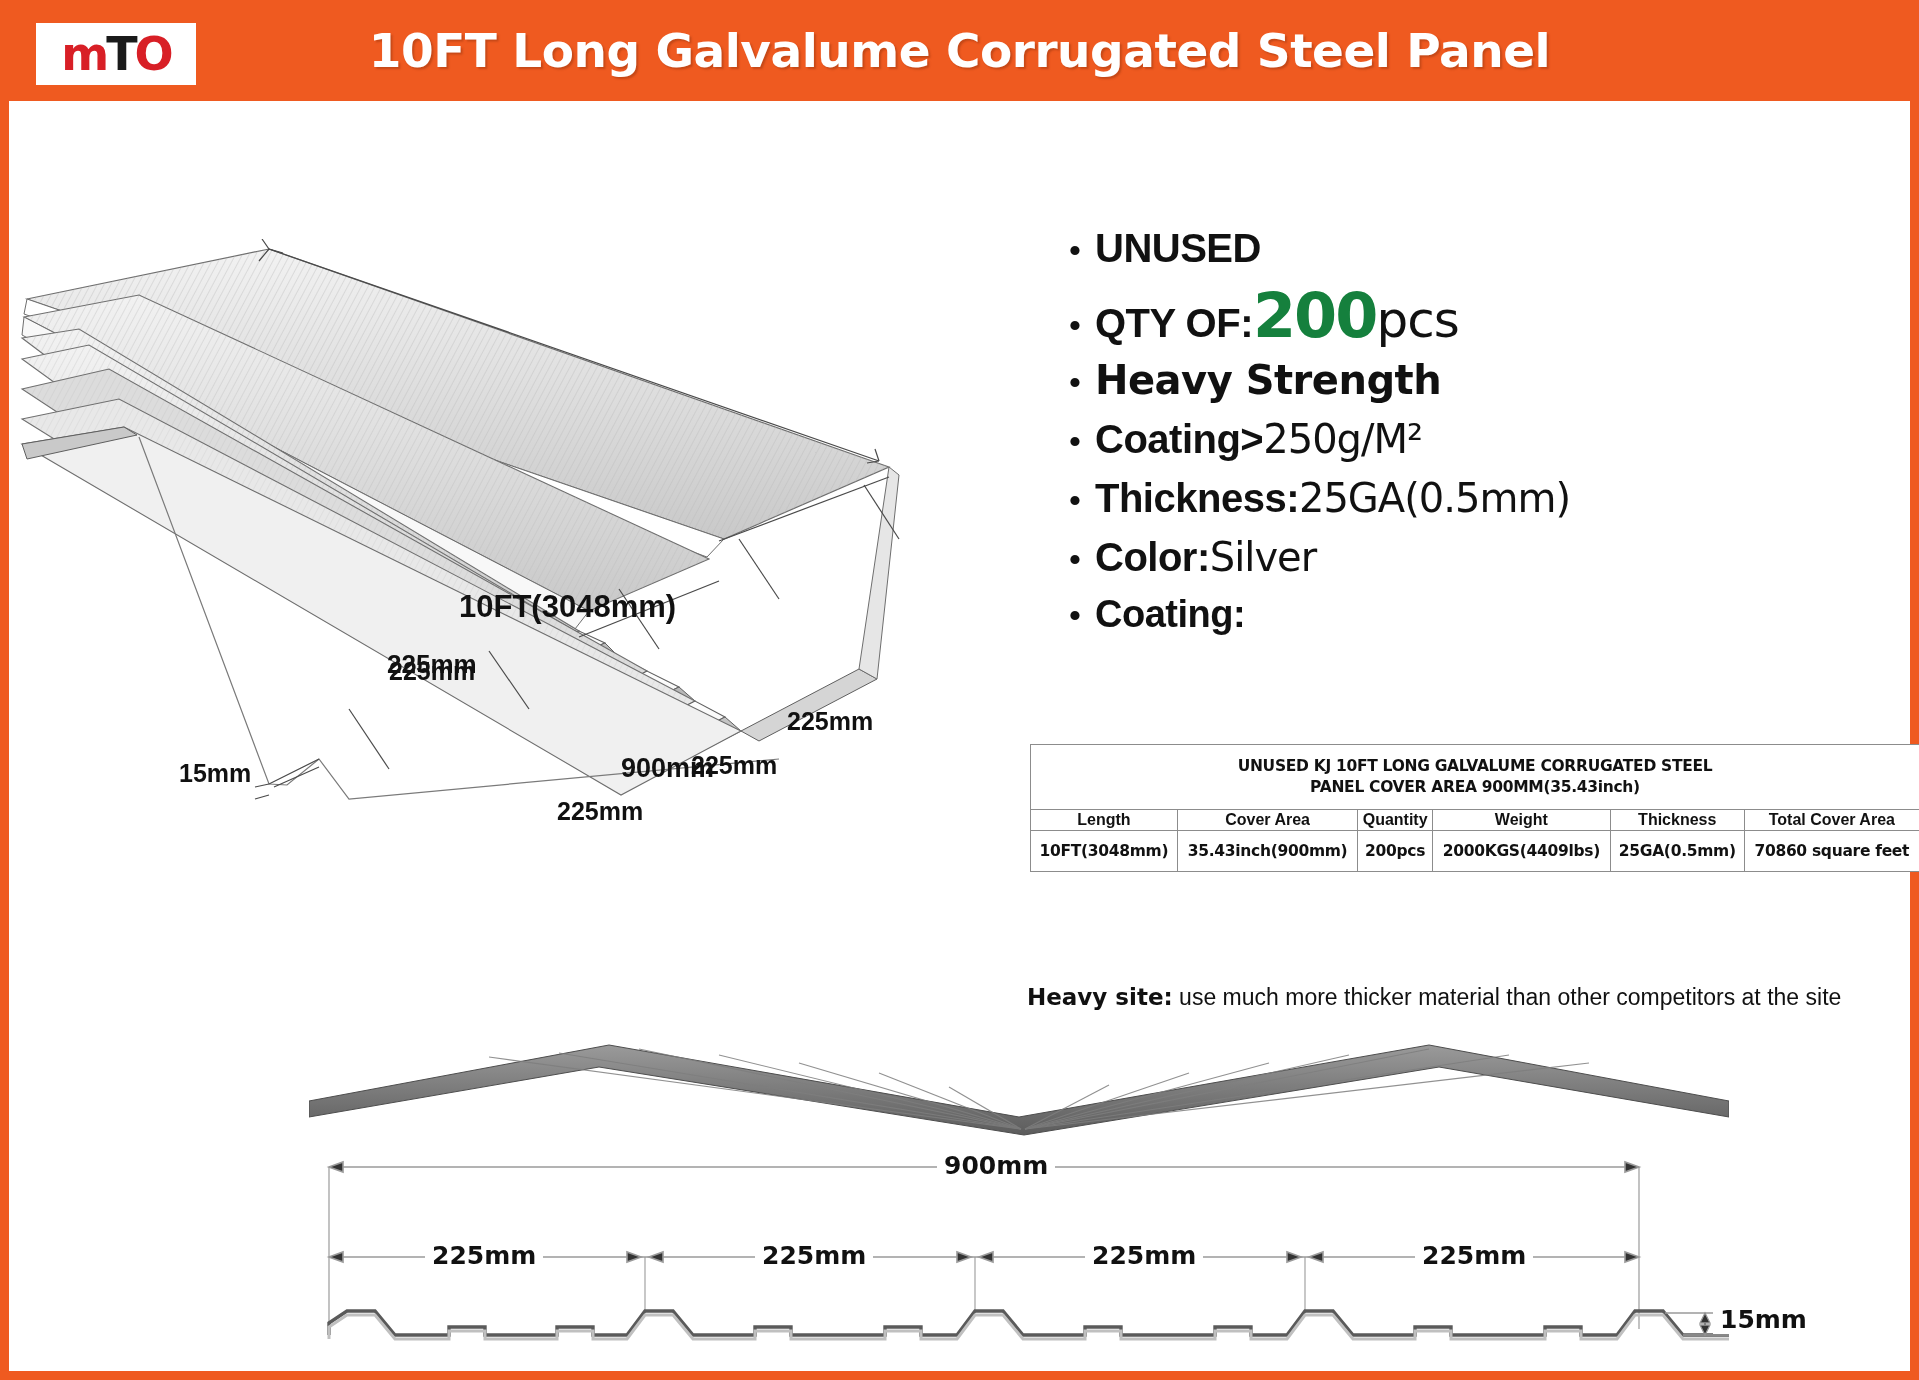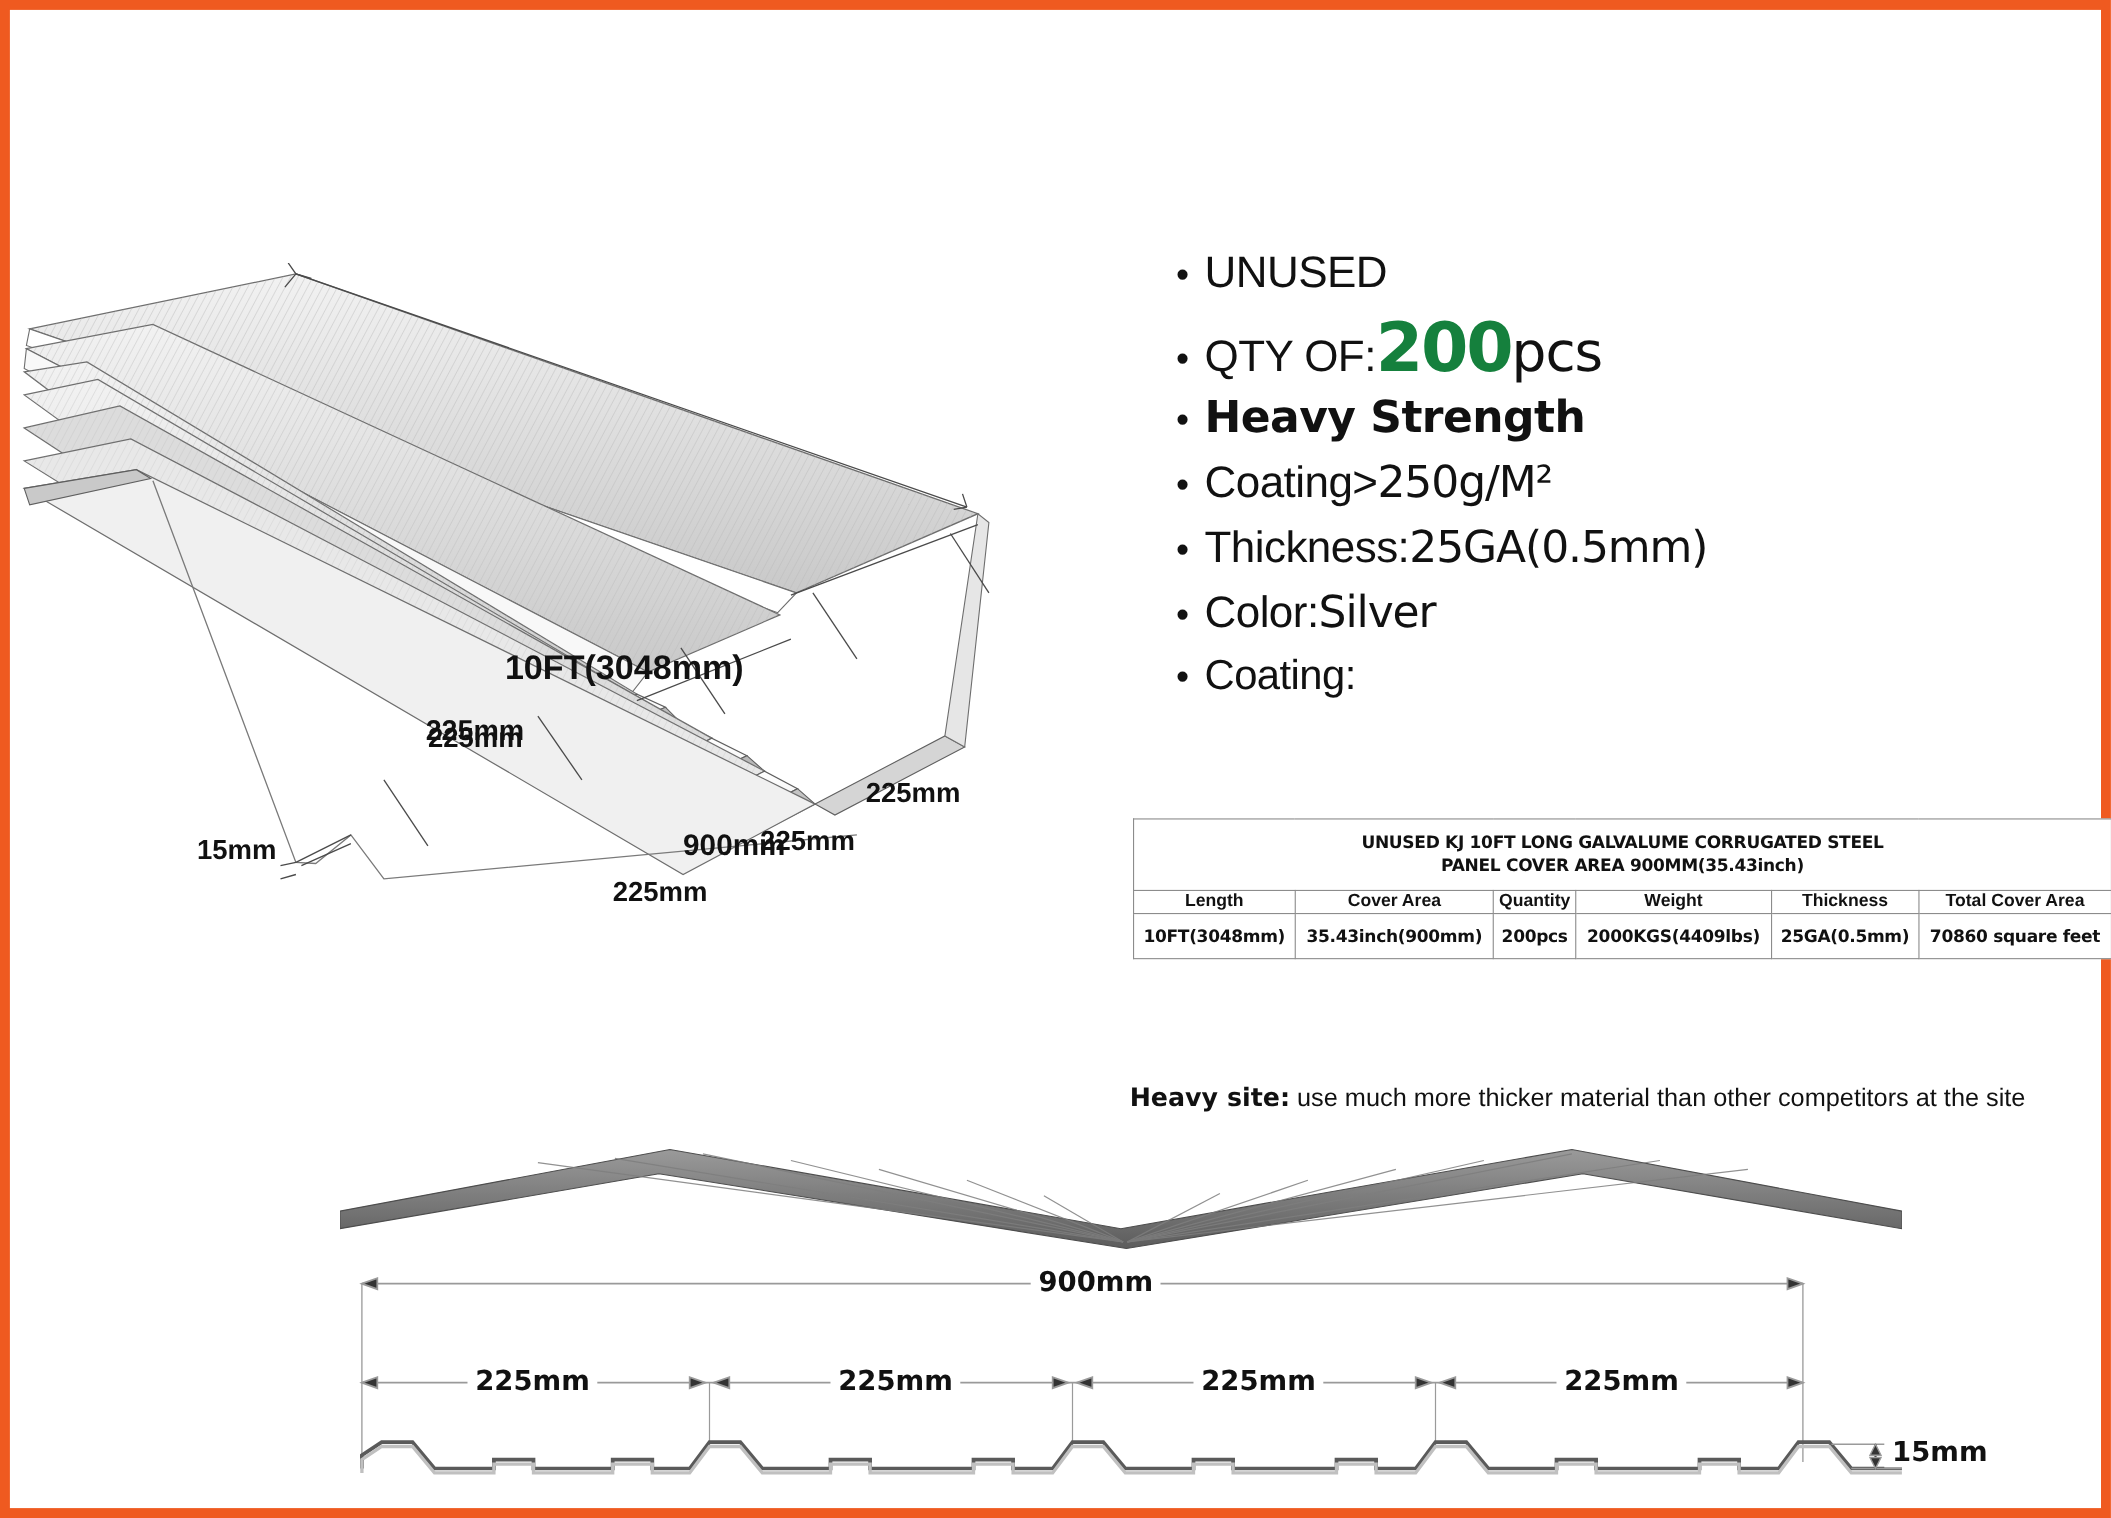--- a/index.html
+++ b/index.html
@@ -15,21 +15,21 @@
   .header-title{position:absolute;left:0;top:14px;width:1901px;text-align:center;color:#fff;
     font-family:"DejaVu Sans",sans-serif;font-weight:bold;font-size:47px;letter-spacing:-0.5px;
     text-shadow:2px 2px 2px rgba(120,40,10,.35);}
   
   .model-line{position:absolute;left:38px;top:118px;font-family:"DejaVu Sans",sans-serif;
     font-weight:bold;font-size:54px;color:#111;white-space:pre;}
   
   .bullets{position:absolute;left:1060px;top:216px;width:840px;}
   .bullet{display:flex;align-items:baseline;margin-bottom:13px;font-size:40px;color:#111;line-height:1.15;}
   .dot{width:26px;flex:0 0 26px;font-size:34px;line-height:1;}
-  .b-label{font-weight:400;font-family:"Liberation Sans",sans-serif;letter-spacing:-0.5px;}
+  .b-label{font-weight:700;font-family:"Liberation Sans",sans-serif;letter-spacing:-0.5px;}
   .b-value{font-weight:normal;font-family:"DejaVu Sans",sans-serif;letter-spacing:-1px;}
   .b-bold-only{font-weight:bold;font-family:"DejaVu Sans",sans-serif;letter-spacing:-0.5px;}
   .qty-num{color:#15803d;font-weight:bold;font-family:"DejaVu Sans",sans-serif;font-size:62px;letter-spacing:-2px;}
   .bullet.qty{margin-bottom:6px;margin-top:-4px;}
   .bullet.coating2{font-size:38px;}
   
   .art3d{position:absolute;left:10px;top:230px;width:1060px;height:580px;}
   .dim-label{position:absolute;font-family:"Liberation Sans",sans-serif;font-weight:bold;color:#111;white-space:nowrap;}
   
   .table-wrap{position:absolute;left:1005px;top:735px;width:890px;padding-left:16px;}
@@ -46,20 +46,26 @@
   
   .ce-box{position:absolute;left:1755px;top:1232px;width:112px;height:108px;border:2px solid #555;background:#fff;
     display:flex;align-items:center;justify-content:center;}
   .ce-text{font-family:"DejaVu Sans",sans-serif;font-weight:bold;font-size:52px;color:#1b1b1b;letter-spacing:2px;}
 </style>
 </head>
 <body>
 
 <div class="page">
 
+  <div class="header">
+    <div class="logo-box">
+      <span class="logo-text"><span class="logo-m">m</span><span class="logo-t">T</span><span class="logo-o">O</span></span>
+    </div>
+    <div class="header-title">10FT Long Galvalume Corrugated Steel Panel</div>
+  </div>
 
 
   <div class="art3d">
     <svg width="1060" height="580" viewBox="0 0 1060 580">
       <defs>
         <linearGradient id="gFlat" x1="0" y1="0" x2="0" y2="1">
           <stop offset="0%" stop-color="#f2f2f2"></stop>
             <stop offset="100%" stop-color="#c9c9c9"></stop>
         </linearGradient>
         <linearGradient id="gRib" x1="0" y1="0" x2="0" y2="1">

